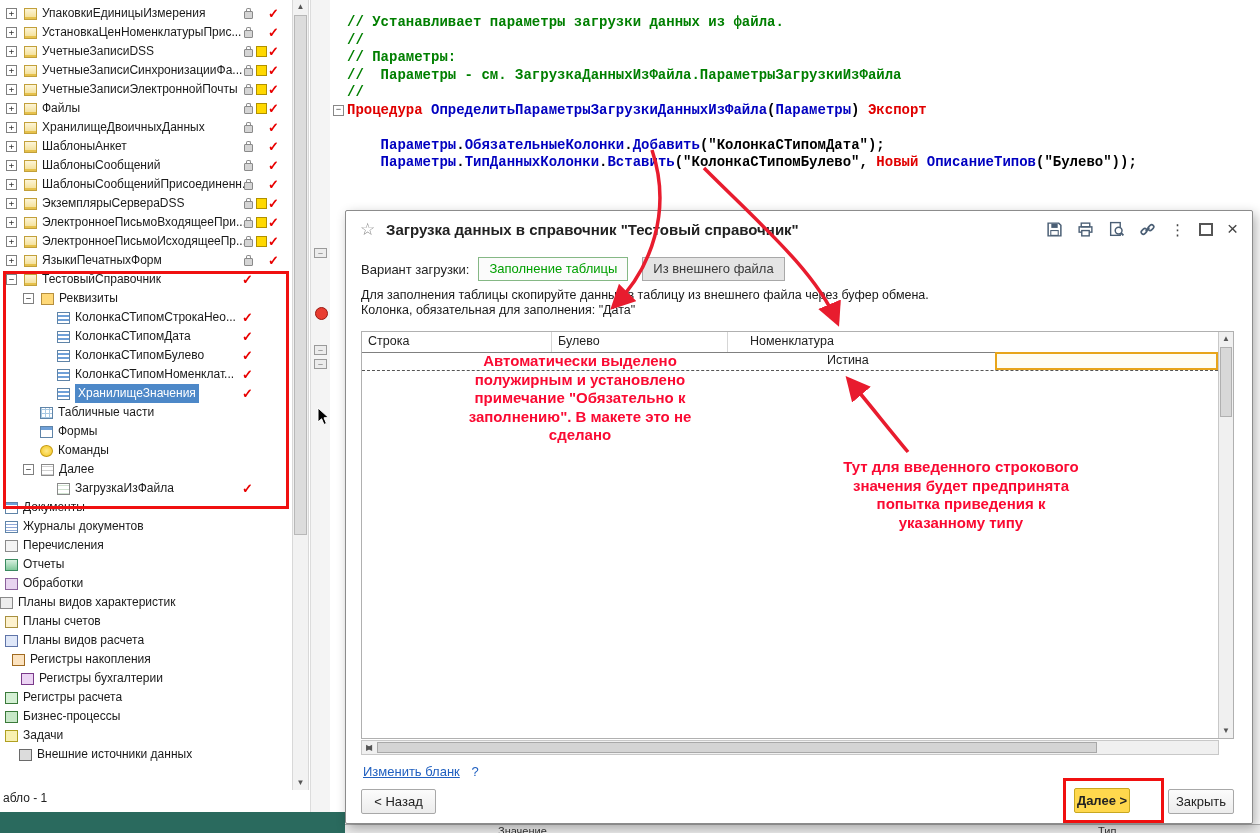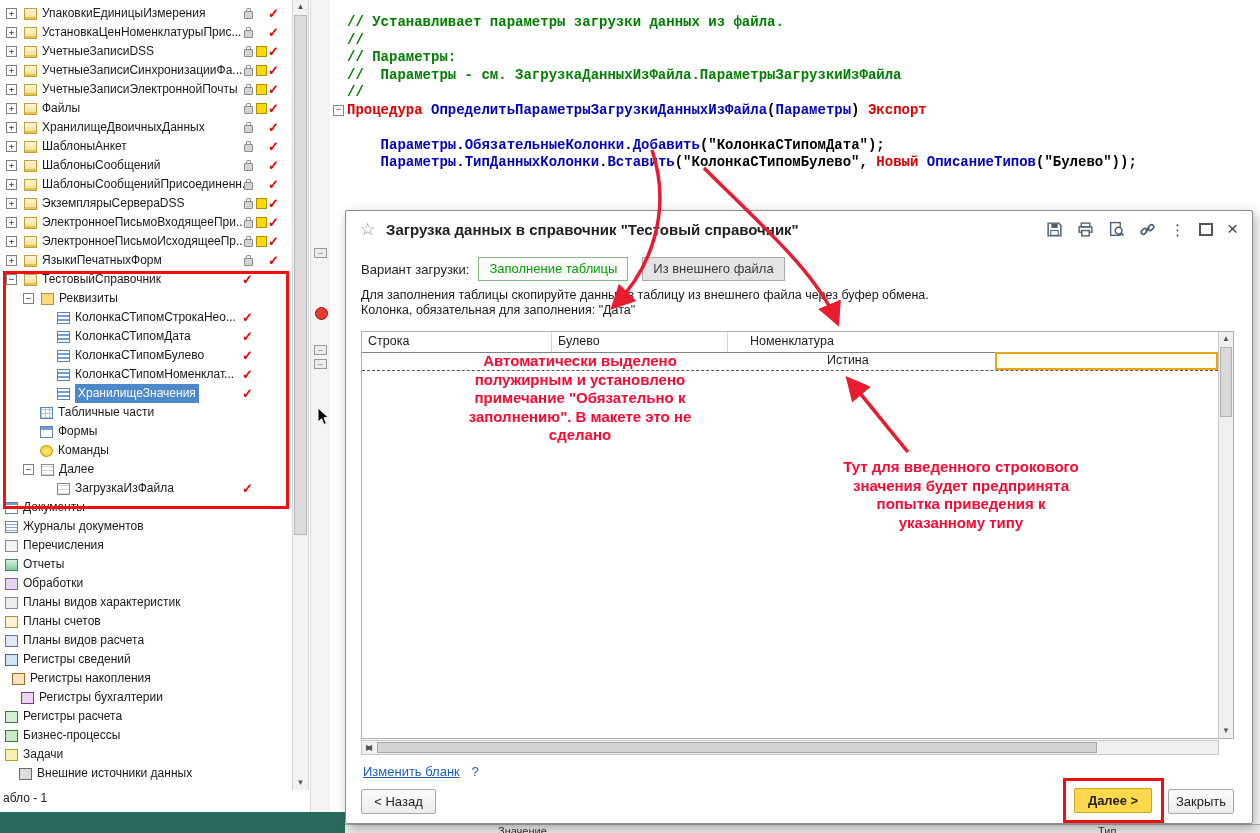--- a/index.html
+++ b/index.html
@@ -95,21 +95,21 @@
   .vscroll{position:absolute;right:0;top:0;bottom:0;width:15px;background:#f0f0f0;border-left:1px solid #c8c8c8;box-sizing:border-box;}
   .vscroll .thumb{position:absolute;left:1px;right:1px;top:15px;height:70px;background:#d8d8d8;border:1px solid #b0b0b0;box-sizing:border-box;}
   .hscroll{position:absolute;left:15px;top:529px;width:858px;height:15px;background:#f0f0f0;border:1px solid #c8c8c8;box-sizing:border-box;}
   .hscroll .sb-arrow{height:13px;line-height:13px;width:14px;}
   .hscroll .thumb{position:absolute;left:15px;top:1px;width:720px;height:11px;background:#d4d4d4;border:1px solid #a8a8a8;box-sizing:border-box;}
   .blank-link{position:absolute;left:17px;top:553px;font-size:13px;color:#2060c0;}
   .blank-link .lnk{text-decoration:underline;cursor:pointer;}
   .blank-link .qmark{margin-left:8px;}
   .btn{position:absolute;height:25px;font-size:13px;text-align:center;border:1px solid #a8a8a8;background:linear-gradient(#fcfcfc,#ececec);border-radius:2px;color:#222;line-height:23px;box-sizing:border-box;}
   .btn-back{left:15px;top:578px;width:75px;}
-  .btn-next{left:728px;top:577px;width:78px;background:#ffd84d;border-color:#c8a820;font-weight:bold;}
+  .btn-next{left:728px;top:577px;width:56px;background:#ffd84d;border-color:#c8a820;font-weight:bold;}
   .btn-close{left:822px;top:578px;width:66px;}
   .next-red-box{position:absolute;left:717px;top:567px;width:101px;height:45px;border:3px solid #f01010;pointer-events:none;box-sizing:border-box;}
 
   
   .tablo-caption{position:absolute;left:3px;top:791px;font-size:12px;color:#222;}
   .teal-bar{position:absolute;left:0;top:812px;width:345px;height:21px;background:#2a6a5e;}
   .bottom-header{position:absolute;left:345px;top:824px;width:915px;height:9px;background:#ececec;border-top:1px solid #b0b0b0;overflow:hidden;font-size:11px;color:#333;}
   .bottom-header span{position:absolute;top:0;}
   .bh-val{left:153px;}
   .bh-tip{left:753px;}
@@ -309,35 +309,31 @@
           <span class="tlabel">Перечисления</span>
         </div>
         <div class="trow" style="padding-left: 5px;">
           <span class="ic ic-report"></span>
           <span class="tlabel">Отчеты</span>
         </div>
         <div class="trow" style="padding-left: 5px;">
           <span class="ic ic-proc"></span>
           <span class="tlabel">Обработки</span>
         </div>
-        <div class="trow" style="padding-left: 5px;">
+        <div class="trow" style="">
           <span class="ic ic-plan"></span>
           <span class="tlabel">Планы видов характеристик</span>
         </div>
         <div class="trow" style="padding-left: 5px;">
           <span class="ic ic-accplan"></span>
           <span class="tlabel">Планы счетов</span>
         </div>
         <div class="trow" style="padding-left: 5px;">
           <span class="ic ic-calcplan"></span>
           <span class="tlabel">Планы видов расчета</span>
-        </div>
-        <div class="trow" style="padding-left: 5px;">
-          <span class="ic ic-reginfo"></span>
-          <span class="tlabel">Регистры сведений</span>
         </div>
         <div class="trow" style="padding-left: 5px; margin-left: 7px;">
           <span class="ic ic-regacc"></span>
           <span class="tlabel">Регистры накопления</span>
         </div>
         <div class="trow" style="padding-left: 21px;">
           <span class="ic ic-regbuh"></span>
           <span class="tlabel">Регистры бухгалтерии</span>
         </div>
         <div class="trow" style="padding-left: 5px;">

